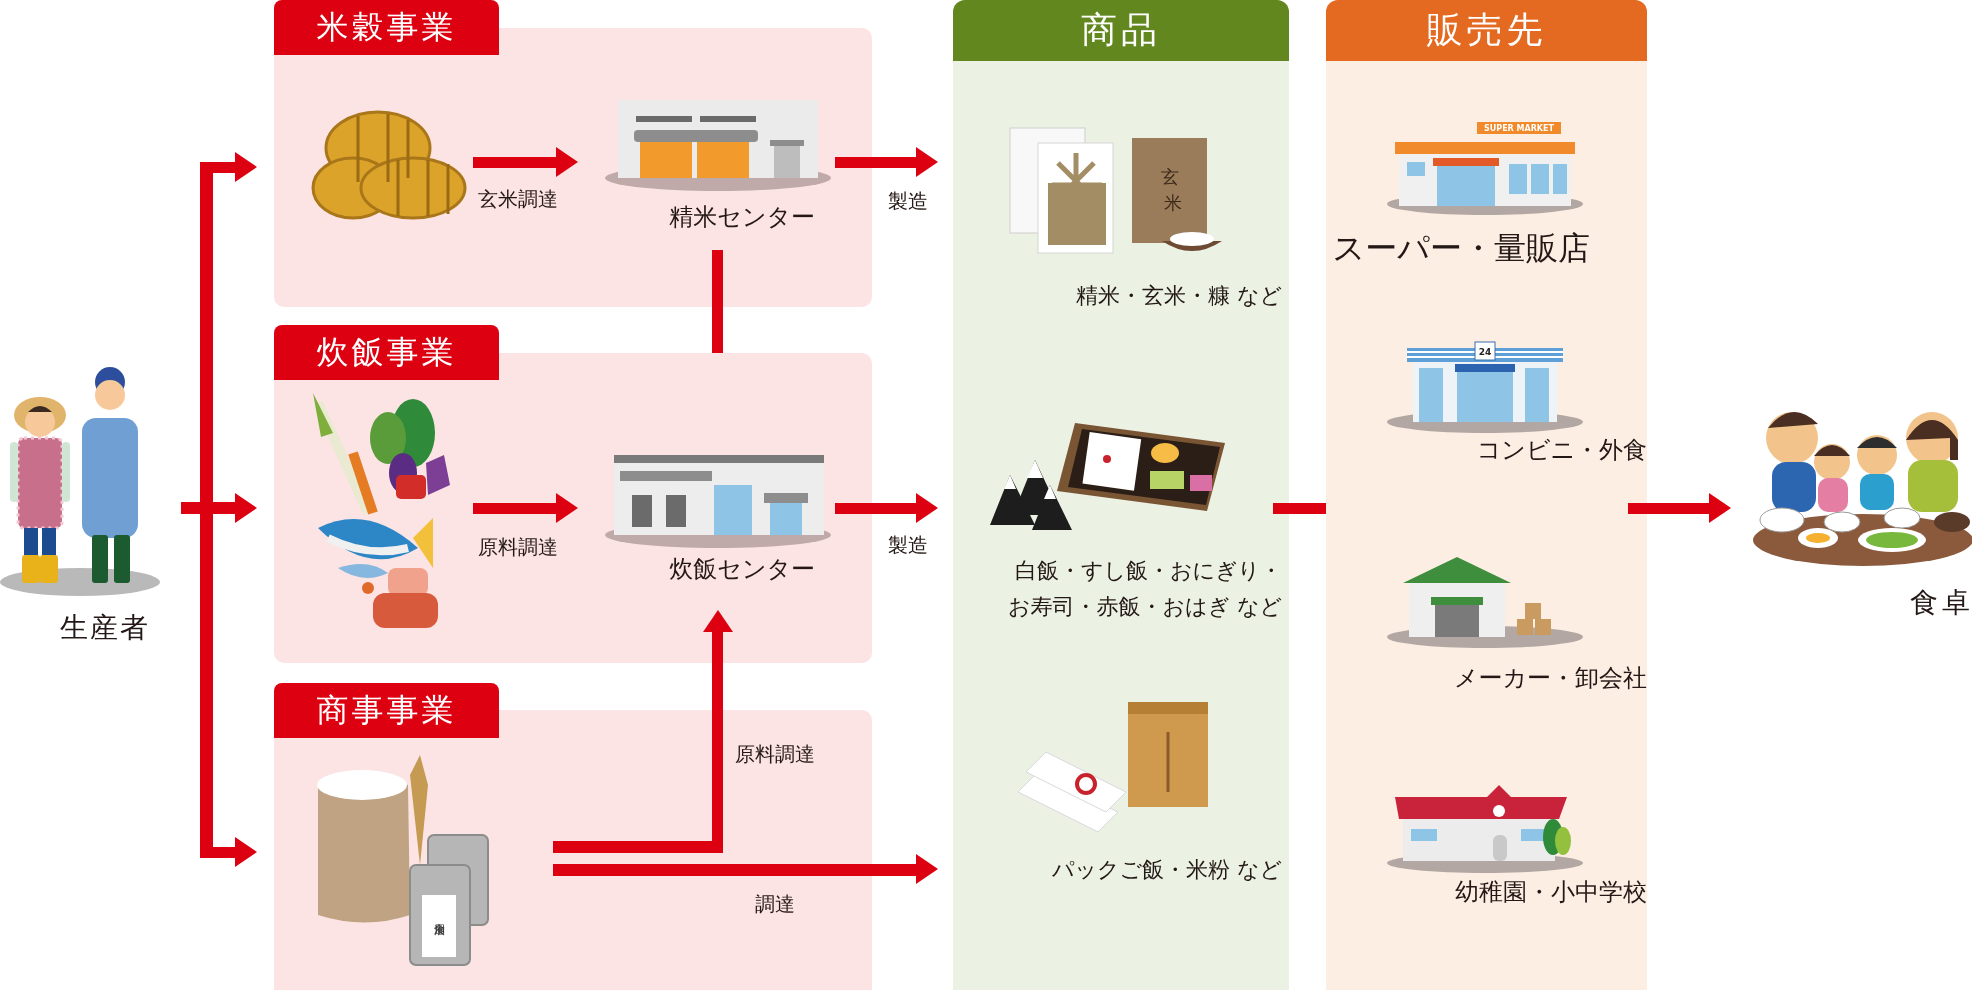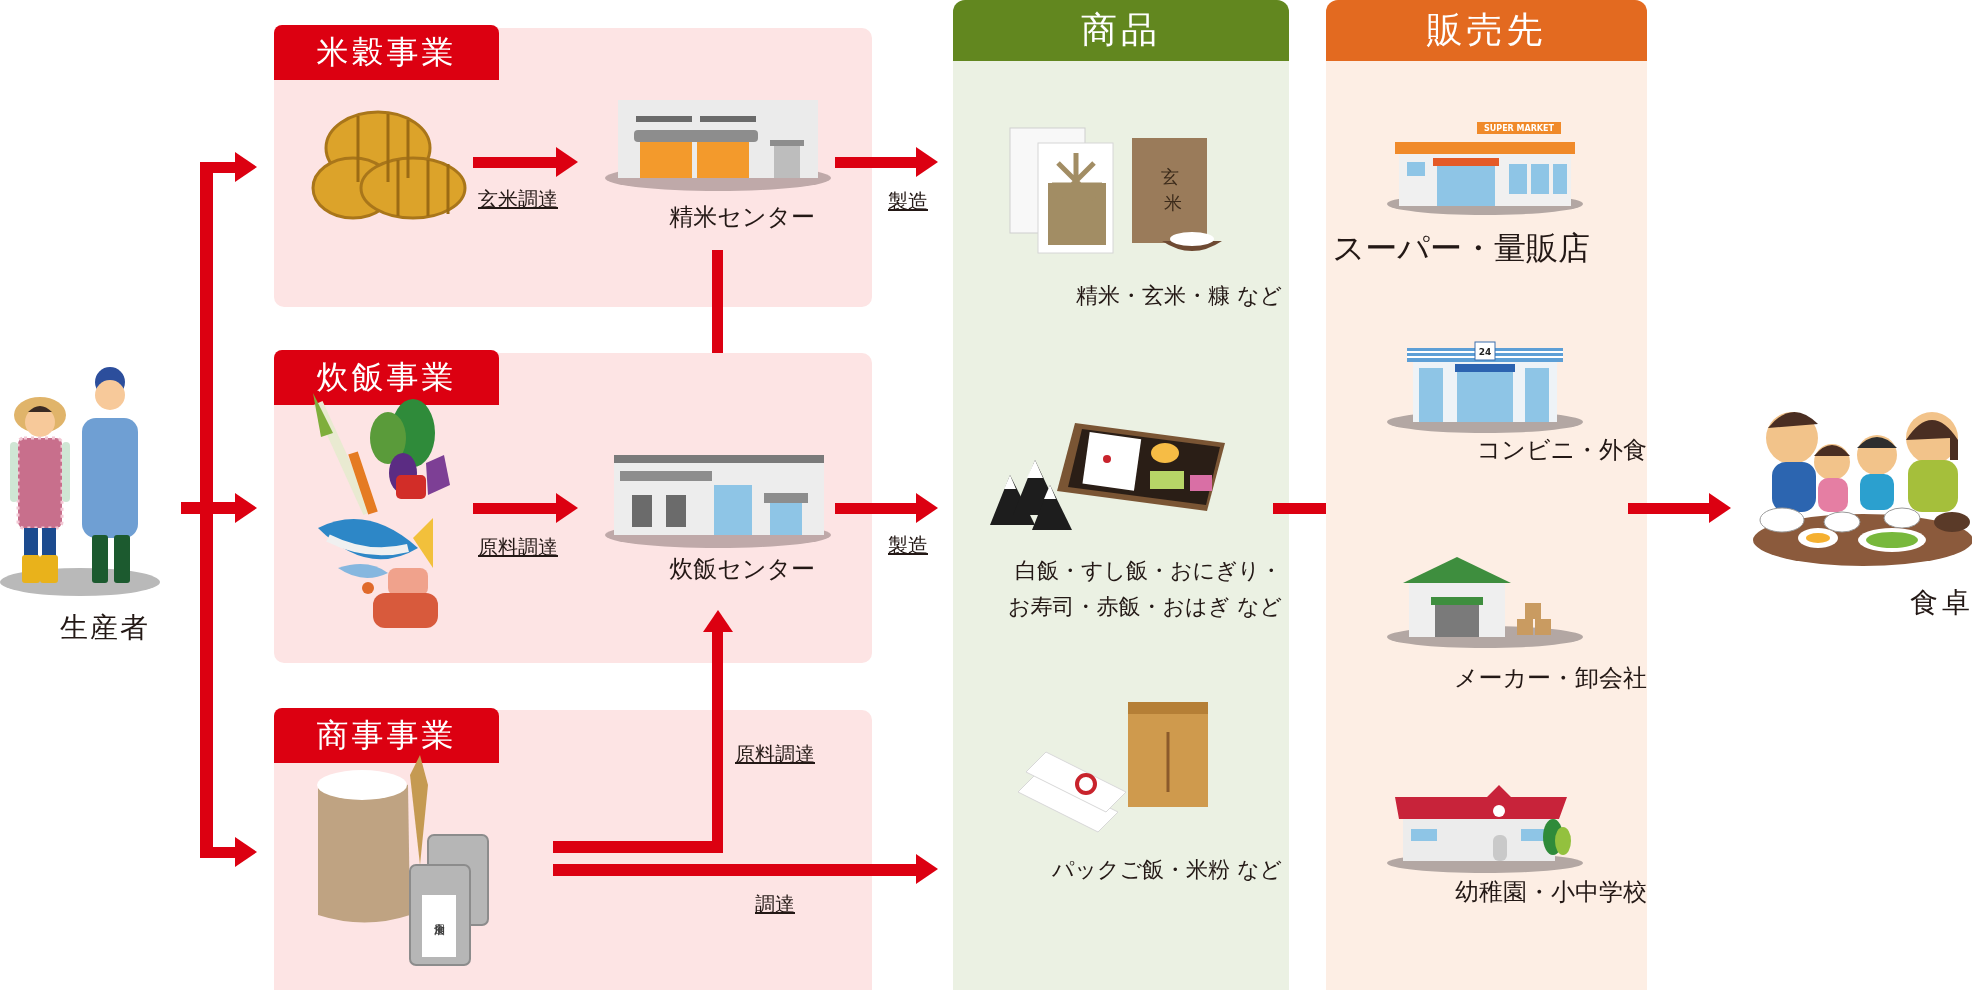--- a/index.html
+++ b/index.html
@@ -1,23 +1,23 @@
 <!DOCTYPE html>
 <html><head>
 <meta charset="utf-8">
 <style>
   html,body{margin:0;padding:0;background:#ffffff;}
   body{width:1972px;height:990px;position:relative;overflow:hidden;font-family:"DejaVu Sans","Liberation Sans",sans-serif;color:#231815;}
   .abs{position:absolute;}
   .pink-box{position:absolute;background:#fde4e4;border-radius:10px;}
-  .tab-red{position:absolute;background:#dc0011;color:#fff;font-size:32px;letter-spacing:3px;display:flex;align-items:center;justify-content:center;border-radius:8px 8px 0 0;margin-top:25px;}
+  .tab-red{position:absolute;background:#dc0011;color:#fff;font-size:32px;letter-spacing:3px;display:flex;align-items:center;justify-content:center;border-radius:8px 8px 0 0;}
   .col{position:absolute;border-radius:12px;overflow:hidden;}
   .col-head{height:61px;display:flex;align-items:center;justify-content:center;color:#fff;font-size:36px;letter-spacing:4px;}
   .label{position:absolute;font-size:22px;white-space:nowrap;text-align:right;line-height:1.25;}
-  .small-label{position:absolute;font-size:20px;white-space:nowrap;text-decoration:underline;}
+  .small-label{position:absolute;font-size:20px;white-space:nowrap;}
   .red{background:#dc0011;}
   .arrowhead-r{position:absolute;width:0;height:0;border-top:15px solid transparent;border-bottom:15px solid transparent;border-left:22px solid #dc0011;}
   .arrowhead-d{position:absolute;width:0;height:0;border-left:15px solid transparent;border-right:15px solid transparent;border-top:22px solid #dc0011;}
   .arrowhead-u{position:absolute;width:0;height:0;border-left:15px solid transparent;border-right:15px solid transparent;border-bottom:22px solid #dc0011;}
   svg{position:absolute;overflow:visible;}
 </style>
 </head>
 <body>
 
 <div class="abs" style="left:0;top:360px;width:170px;height:290px;">

